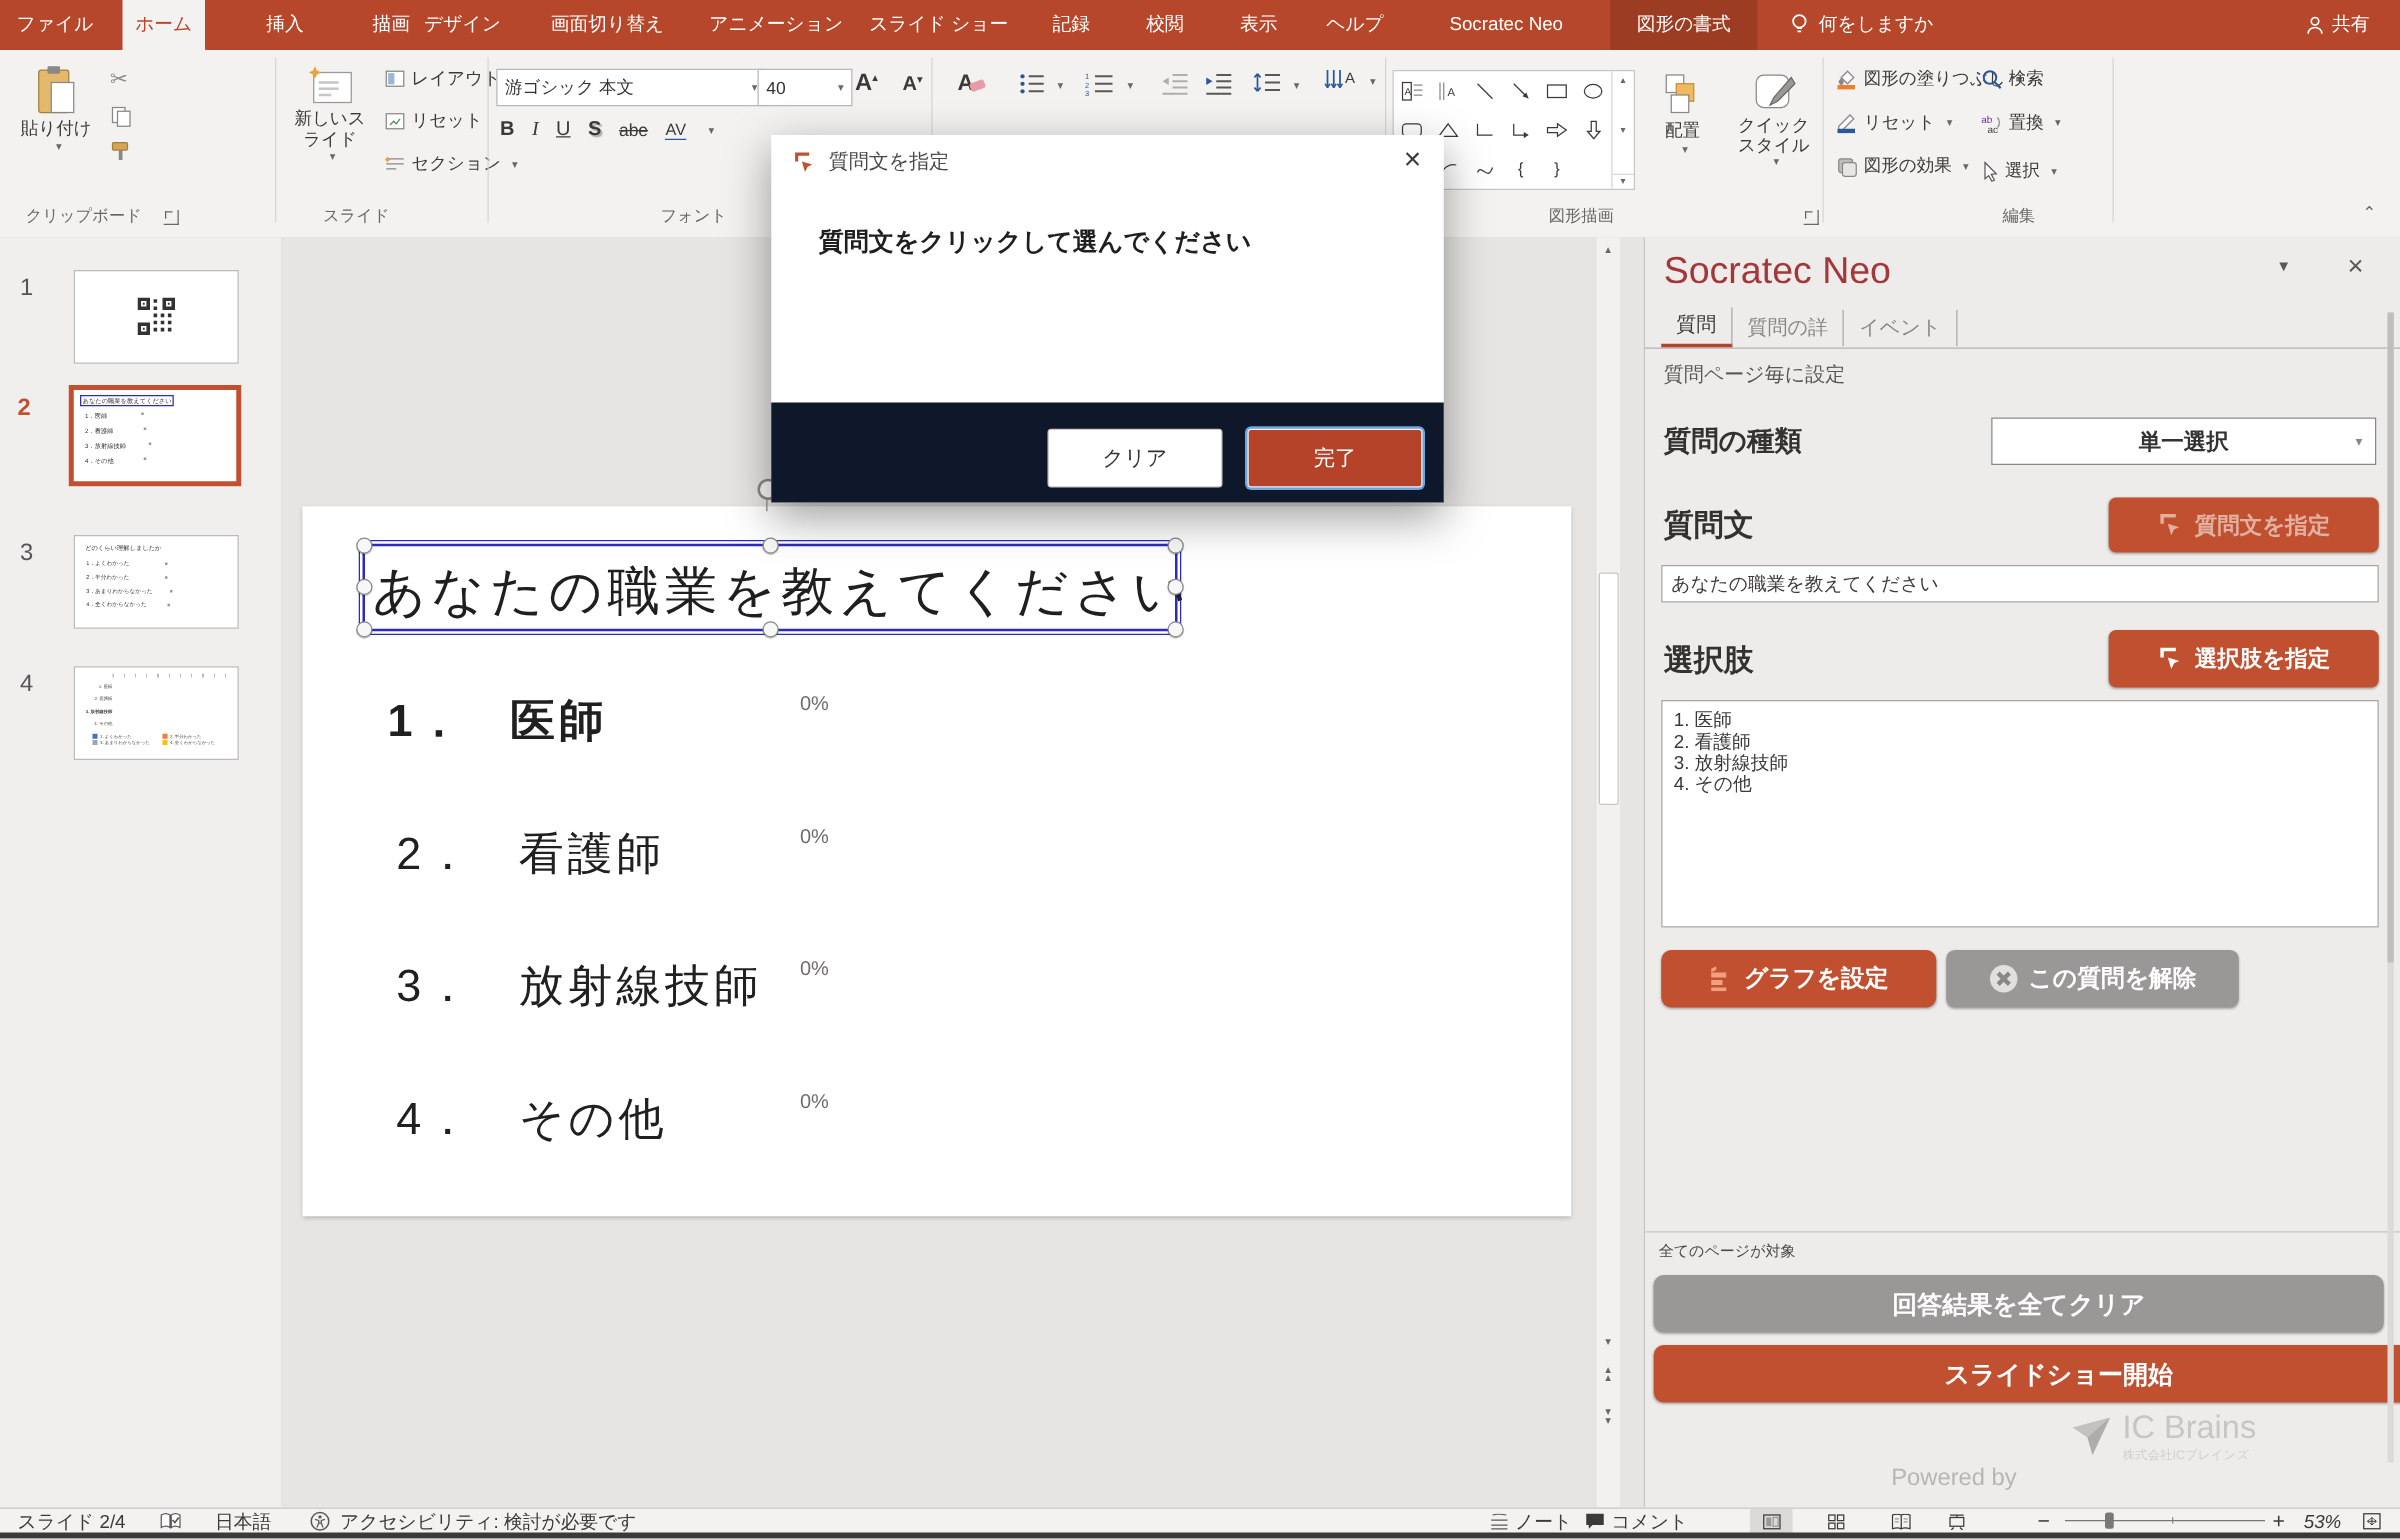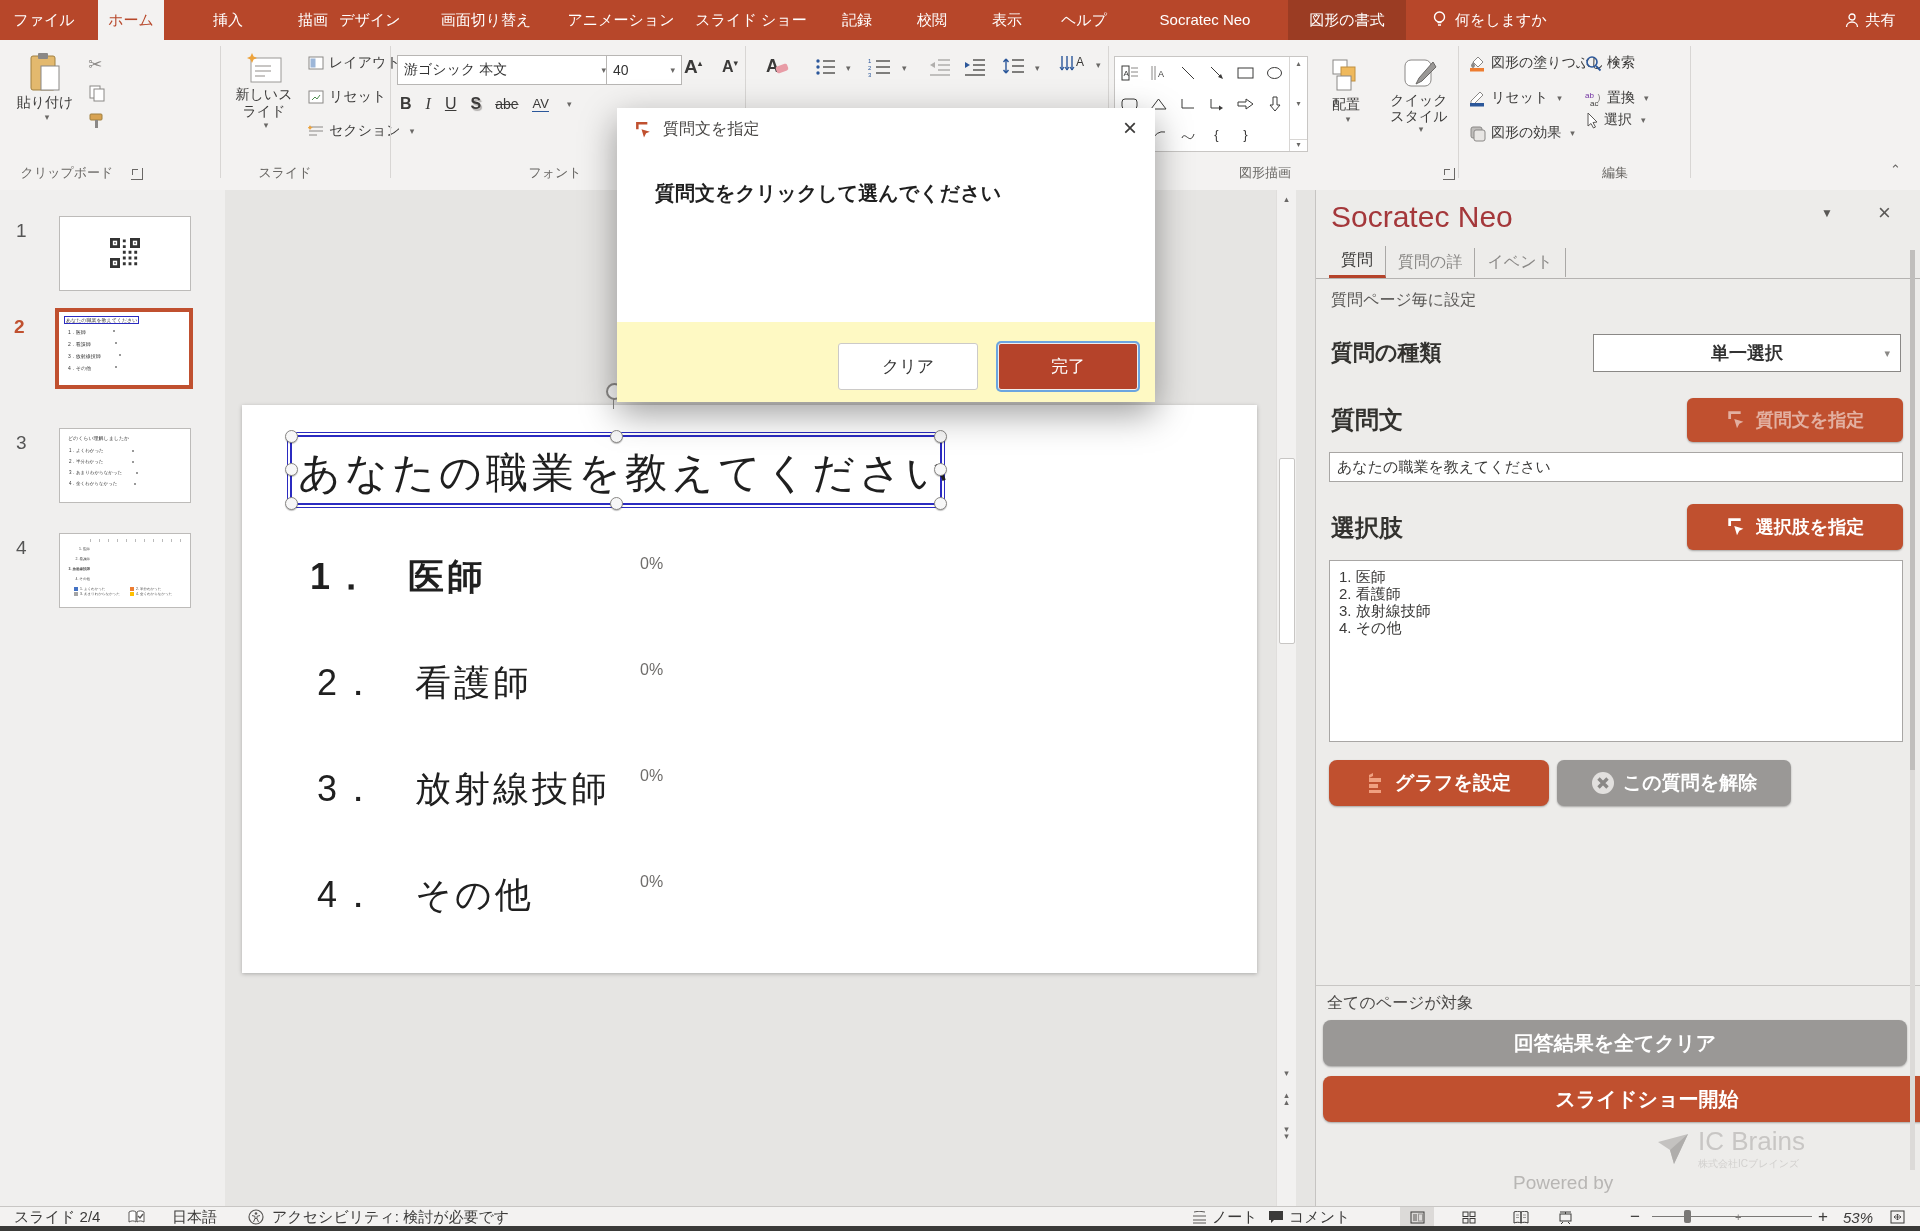--- a/index.html
+++ b/index.html
@@ -47,21 +47,21 @@
   .pane-title{position:absolute;left:15px;top:10px;font-size:30px;color:#A4373A;}
   .ptab{font-size:16px;padding:4px 12px;color:#8a8886;border-right:1px solid #AAA8A6;cursor:default;}
   .ptab.active{color:#3b3a39;border-bottom:3px solid #B5432A;}
   .plabel{position:absolute;font-size:22px;font-weight:700;color:#33322F;}
   .obtn{position:absolute;background:#C0502F;border-radius:6px;display:flex;align-items:center;justify-content:center;gap:8px;color:#fff;box-shadow:0 1px 2px rgba(0,0,0,0.3);}
   .gbtn{position:absolute;background:#9A9896;border-radius:7px;display:flex;align-items:center;justify-content:center;gap:8px;color:#fff;box-shadow:0 1px 2px rgba(0,0,0,0.3);}
   .pinput{position:absolute;background:#fff;border:1px solid #A8A6A4;font-size:15px;color:#3b3a39;display:flex;align-items:center;padding:0 7px;}
   .ptextarea{position:absolute;background:#fff;border:1px solid #A8A6A4;font-size:15px;color:#3b3a39;line-height:17px;padding:7px 9px;}
   
   .dialog{left:617px;top:108px;width:538px;height:294px;background:#fff;box-shadow:0 12px 34px rgba(0,0,0,0.38);z-index:50;}
-  .dlg-foot{position:absolute;left:0;top:214px;width:538px;height:80px;background:#fef9c3;}
+  .dlg-foot{position:absolute;left:0;top:214px;width:538px;height:80px;background:#0f172a;}
   .dlg-btn{position:absolute;top:21px;width:138px;height:45px;display:flex;align-items:center;justify-content:center;font-size:17px;border-radius:3px;}
   
   .statusbar{left:0;top:1206px;width:1920px;height:20px;background:#F3F2F1;border-top:1px solid #C8C6C4;font-size:15px;color:#3b3a39;}
   .darkstrip{left:0;top:1226px;width:1920px;height:5px;background:#3A3A38;}
   .sb-item{position:absolute;top:0;height:20px;display:flex;align-items:center;gap:5px;white-space:nowrap;}
   .viewbtn{position:absolute;top:0;height:20px;width:34px;display:flex;align-items:center;justify-content:center;}
   .viewbtn.active{background:#DCDAD8;}
   svg{display:block;}
 </style>
 </head>
@@ -365,21 +365,21 @@
     </div>
     <div class="smallbtn" style="left:1585px;top:49px;">
       <svg width="17" height="17" viewBox="0 0 17 17">
           <text x="0" y="8" font-size="8" fill="#7030A0">ab</text>
           <text x="5" y="16" font-size="8" fill="#3b3a39">ac</text>
           <path d="M13 4c2 2 2 6 0 8" fill="none" stroke="#8a8886"></path>
         </svg>
       <span>置換</span>
         <span class="chv">▾</span>
     </div>
-    <div class="smallbtn" style="left:1585px;top:71px;">
+    <div class="smallbtn" style="left:1585px;top:88px;">
       <svg width="14" height="17" viewBox="0 0 14 17">
           <path d="M3 1l9 9-4 .5 2.5 4.5-2 1L6 11.5 3 14z" fill="#fff" stroke="#5a5856"></path>
         </svg>
       <span>選択</span>
         <span class="chv">▾</span>
     </div>
     <span class="glabel" style="left:1570px;width:90px;text-align:center;">編集</span>
     <div class="gsep" style="left:1690px;"></div>
     <span class="ab" style="left:1890px;top:122px;font-size:13px;color:#6a6866;">⌃</span>
   </div>
@@ -578,21 +578,21 @@
     </div>
     <div class="gbtn" style="left:241px;top:570px;width:234px;height:46px;">
       <svg width="24" height="24" viewBox="0 0 24 24">
           <circle cx="12" cy="12" r="11" fill="#E2E0DE"></circle>
           <path d="M7.5 7.5l9 9M16.5 7.5l-9 9" stroke="#8a8886" stroke-width="3.4"></path>
         </svg>
       <span style="font-size:19px;font-weight:700;">この質問を解除</span>
     </div>
 
     <div class="ab" style="left:0;top:795px;width:605px;height:1px;background:#C8C6C4;"></div>
-    <span class="ab" style="left:11px;top:803px;font-size:16px;color:#4a4846;">全てのページが対象</span>
+    <span class="ab" style="left:11px;top:803px;font-size:12px;color:#4a4846;">全てのページが対象</span>
 
     <div class="gbtn" style="left:7px;top:830px;width:584px;height:46px;border-radius:8px;">
       <span style="font-size:20px;font-weight:700;">回答結果を全てクリア</span>
     </div>
     <div class="obtn" style="left:7px;top:886px;width:648px;height:46px;border-radius:8px;">
       <span style="font-size:20px;font-weight:700;">スライドショー開始</span>
     </div>
 
     <div class="r ab" style="left:340px;top:936px;gap:8px;">
       <svg width="34" height="34" viewBox="0 0 34 34">

